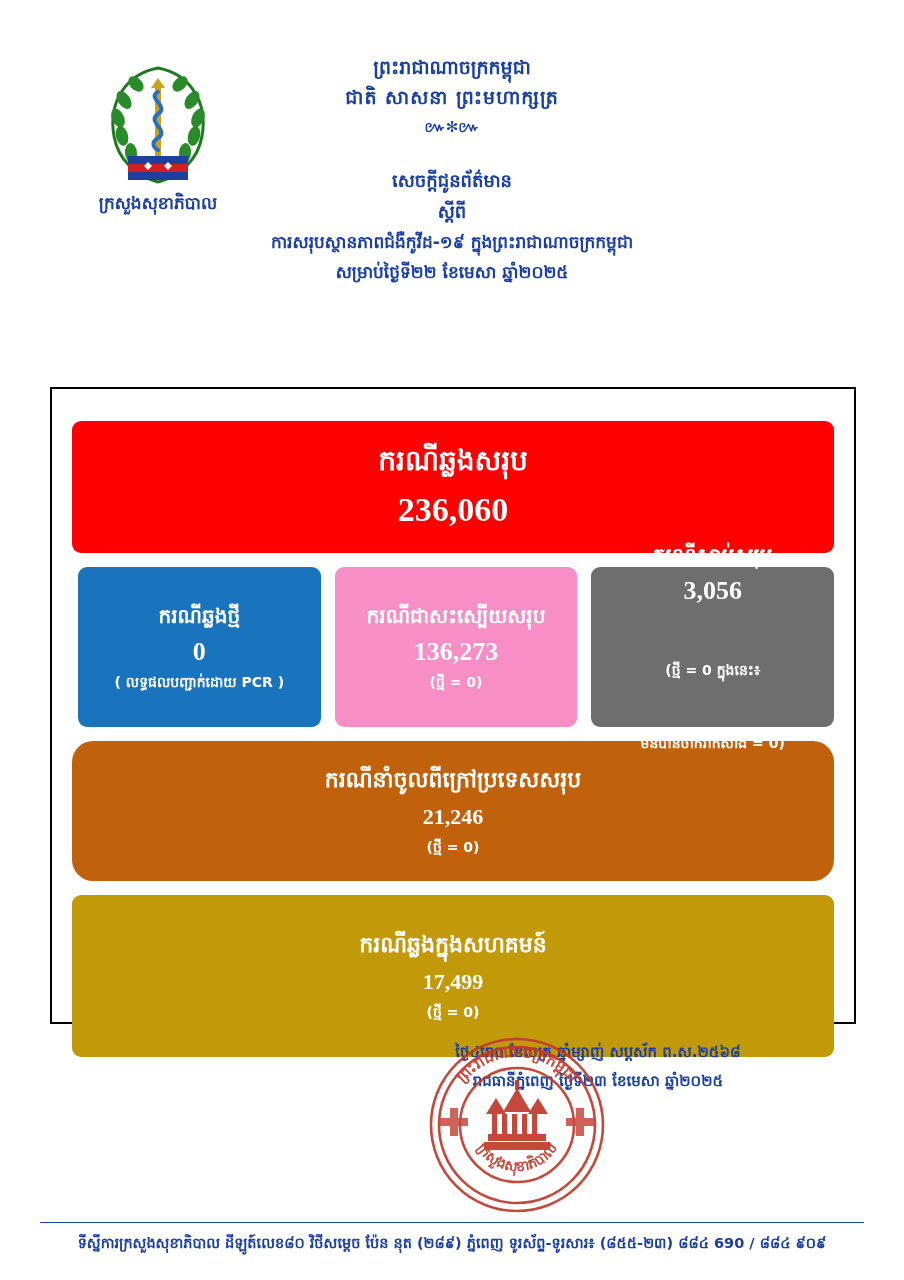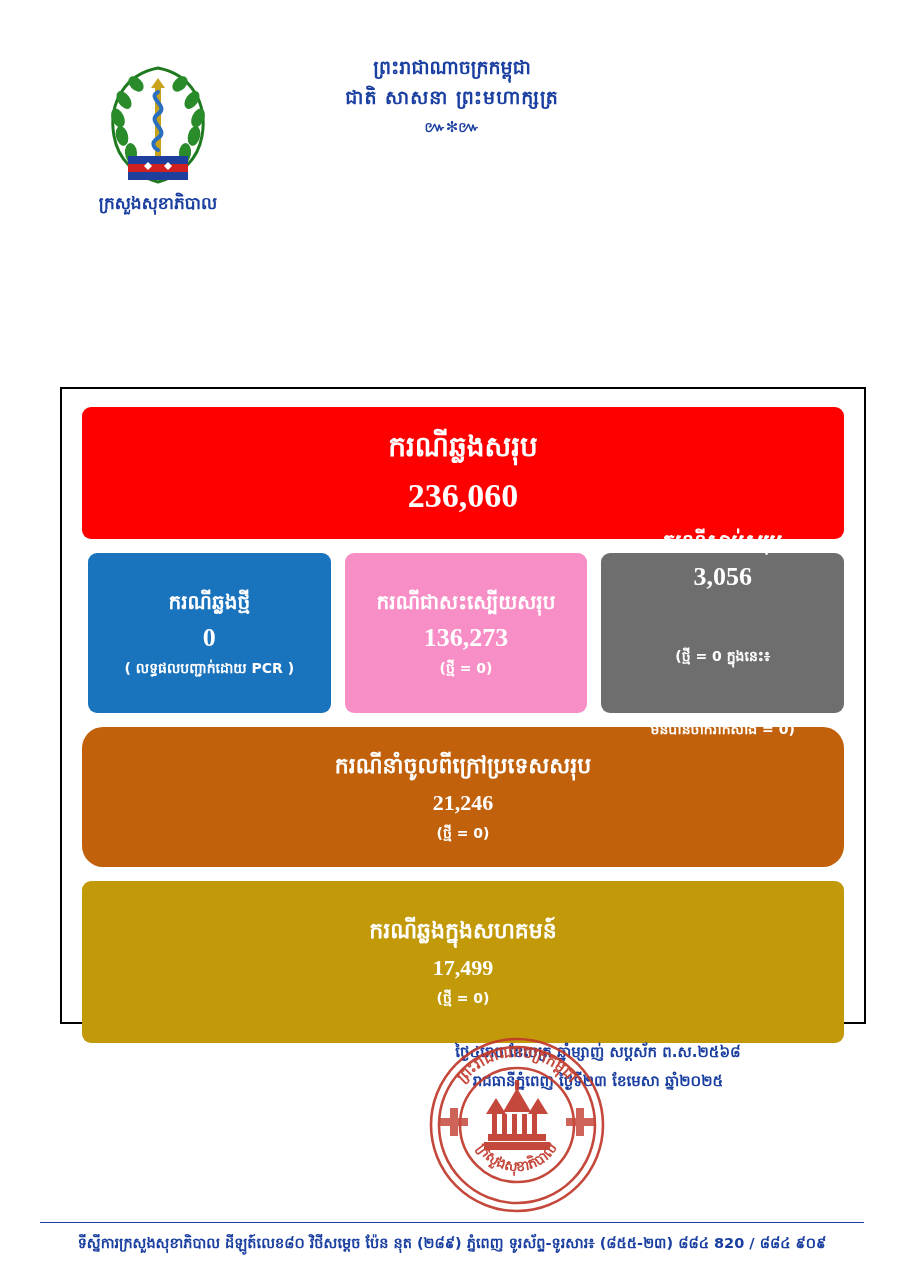--- a/index.html
+++ b/index.html
@@ -59,27 +59,27 @@
     margin-top: 26px;
   }
   .title-block .t1 { font-size: 18px; }
   .title-block .t2 { font-size: 18px; }
   .title-block .t3 { font-size: 17px; }
   .title-block .t4 { font-size: 17px; }
 
   
   .panel {
     position: absolute;
-    left: 60px;
+    left: 50px;
     top: 387px;
     width: 806px;
     height: 637px;
     border: 2px solid #000;
     background: #fff;
-    padding: 18px 20px;
+    padding: 32px 20px;
   }
 
   .card {
     border-radius: 9px;
     color: #fff;
     text-align: center;
     padding: 10px 8px;
   }
   .card .c-title {
     font-size: 22px;
@@ -228,20 +228,26 @@
     </div>
     <div class="ministry-label">ក្រសួងសុខាភិបាល</div>
   </div>
 
   <div class="kingdom-block">
     <div class="kingdom-line1">ព្រះរាជាណាចក្រកម្ពុជា</div>
     <div class="kingdom-line2">ជាតិ  សាសនា  ព្រះមហាក្សត្រ</div>
     <div class="kingdom-orn">៚✻៚</div>
   </div>
 
+  <div class="title-block">
+    <div class="t1">សេចក្តីជូនព័ត៌មាន</div>
+    <div class="t2">ស្តីពី</div>
+    <div class="t3">ការសរុបស្ថានភាពជំងឺកូវីដ-១៩ ក្នុងព្រះរាជាណាចក្រកម្ពុជា</div>
+    <div class="t4">សម្រាប់ថ្ងៃទី២២ ខែមេសា ឆ្នាំ២០២៥</div>
+  </div>
 </div>
 
 <div class="panel">
 
   <div class="card total-card">
     <div class="c-title">ករណីឆ្លងសរុប</div>
     <div class="c-value">236,060</div>
   </div>
 
   <div class="row3">
@@ -313,13 +319,13 @@
     <text font-size="15" fill="#c0392b" font-family="DejaVu Sans, sans-serif" font-weight="bold">
       <textPath href="#stampTop" startOffset="50%" text-anchor="middle">ព្រះរាជាណាចក្រកម្ពុជា</textPath>
     </text>
     <text font-size="14" fill="#c0392b" font-family="DejaVu Sans, sans-serif" font-weight="bold">
       <textPath href="#stampBottom" startOffset="50%" text-anchor="middle">ក្រសួងសុខាភិបាល</textPath>
     </text>
   </svg>
 </div>
 
 <div class="footer-rule"></div>
-<div class="footer-text">ទីស្នីការក្រសួងសុខាភិបាល ដីឡូត៍លេខ៨០ វិថីសម្តេច ប៉ែន នុត (២៨៩) ភ្នំពេញ ទូរស័ព្ទ-ទូរសារ៖ (៨៥៥-២៣) ៨៨៤ 820 / ៨៨៤ ៩០៩</div>
+<div class="footer-text">ទីស្នីការក្រសួងសុខាភិបាល ដីឡូត៍លេខ៨០ វិថីសម្តេច ប៉ែន នុត (២៨៩) ភ្នំពេញ ទូរស័ព្ទ-ទូរសារ៖ (៨៥៥-២៣) ៨៨៤ 690 / ៨៨៤ ៩០៩</div>
 
 </body></html>

